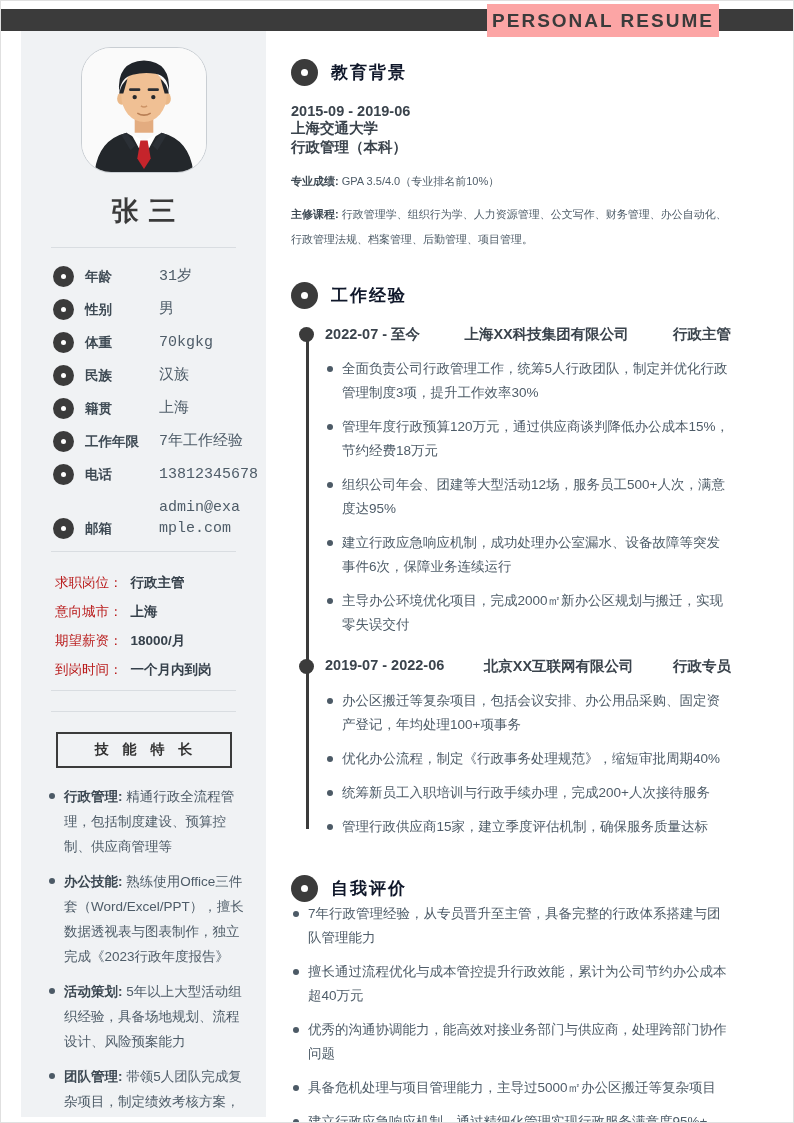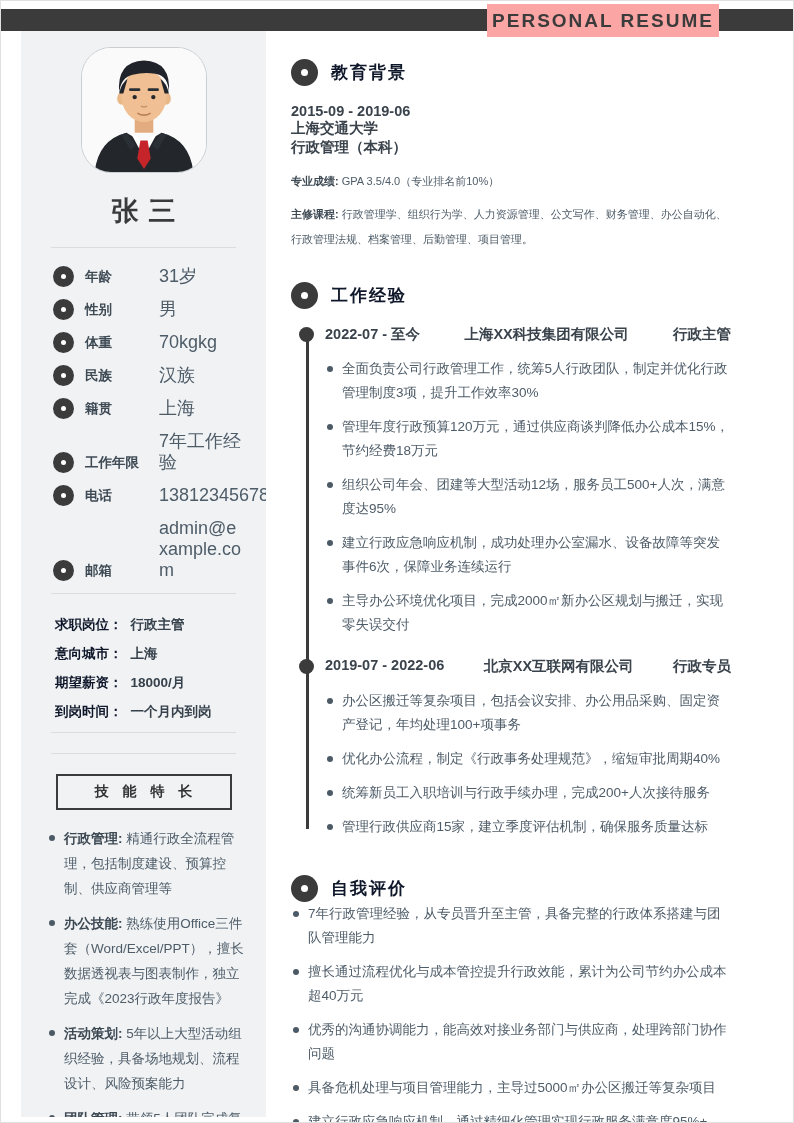--- a/index.html
+++ b/index.html
@@ -18,25 +18,25 @@
                border-radius:30px;overflow:hidden;}
   .avatar-wrap svg{display:block;width:100%;height:100%;}
   .person-name{margin-top:20px;text-align:center;font-size:27px;font-weight:700;color:#3a3a3a;letter-spacing:10px;text-indent:10px;}
   .divider{border:none;border-top:1px solid #d9dde1;margin:18px 10px 0 10px;}
   .info-list{margin-top:18px;padding:0 0 0 12px;}
   .info-row{display:flex;align-items:flex-end;margin-bottom:12px;}
   .donut{flex:none;position:relative;width:21px;height:21px;border-radius:50%;background:#3b3b3b;}
   .donut::after{content:'';position:absolute;left:36%;top:36%;width:28%;height:28%;background:#fff;border-radius:50%;}
   .donut.lg{width:27px;height:27px;}
   .info-label{flex:none;width:74px;margin-left:11px;font-size:13.5px;font-weight:700;color:#3e4a54;line-height:21px;}
-  .info-value{font-size:18px;color:#4e5c68;line-height:21px;}
+  .info-value{font-size:15px;color:#4e5c68;line-height:21px;font-family:Liberation Mono, monospace;}
   .info-value.wrap{width:84px;word-break:break-all;}
   .intent-list{margin-top:22px;padding-left:14px;}
   .intent-row{display:flex;margin-bottom:11px;}
-  .intent-label{font-size:13.5px;font-weight:700;color:#0f172a;}
+  .intent-label{font-size:13.5px;font-weight:400;color:#b91c1c;}
   .intent-value{margin-left:8px;font-size:13.5px;font-weight:700;color:#36414b;}
   .skills-box{width:156px;margin:20px auto 0 auto;border:2px solid #3b3b3b;padding:7px 8px;text-align:center;
               font-size:14px;font-weight:700;color:#333;letter-spacing:5px;text-indent:5px;}
   .skill-list{margin-top:16px;padding:0 0 0 6px;}
   .sk{display:flex;margin-bottom:10px;}
   .sdot{flex:none;width:6px;height:6px;border-radius:50%;background:#4c5a66;margin:9px 9px 0 2px;}
   .sk-text{font-size:13.5px;color:#4e5c68;line-height:25px;}
   .sk-label{font-weight:700;color:#3c4852;}
   
   .main{position:absolute;left:265px;top:30px;right:0;bottom:0;box-sizing:border-box;padding:28px 62px 0 25px;overflow:hidden;}

